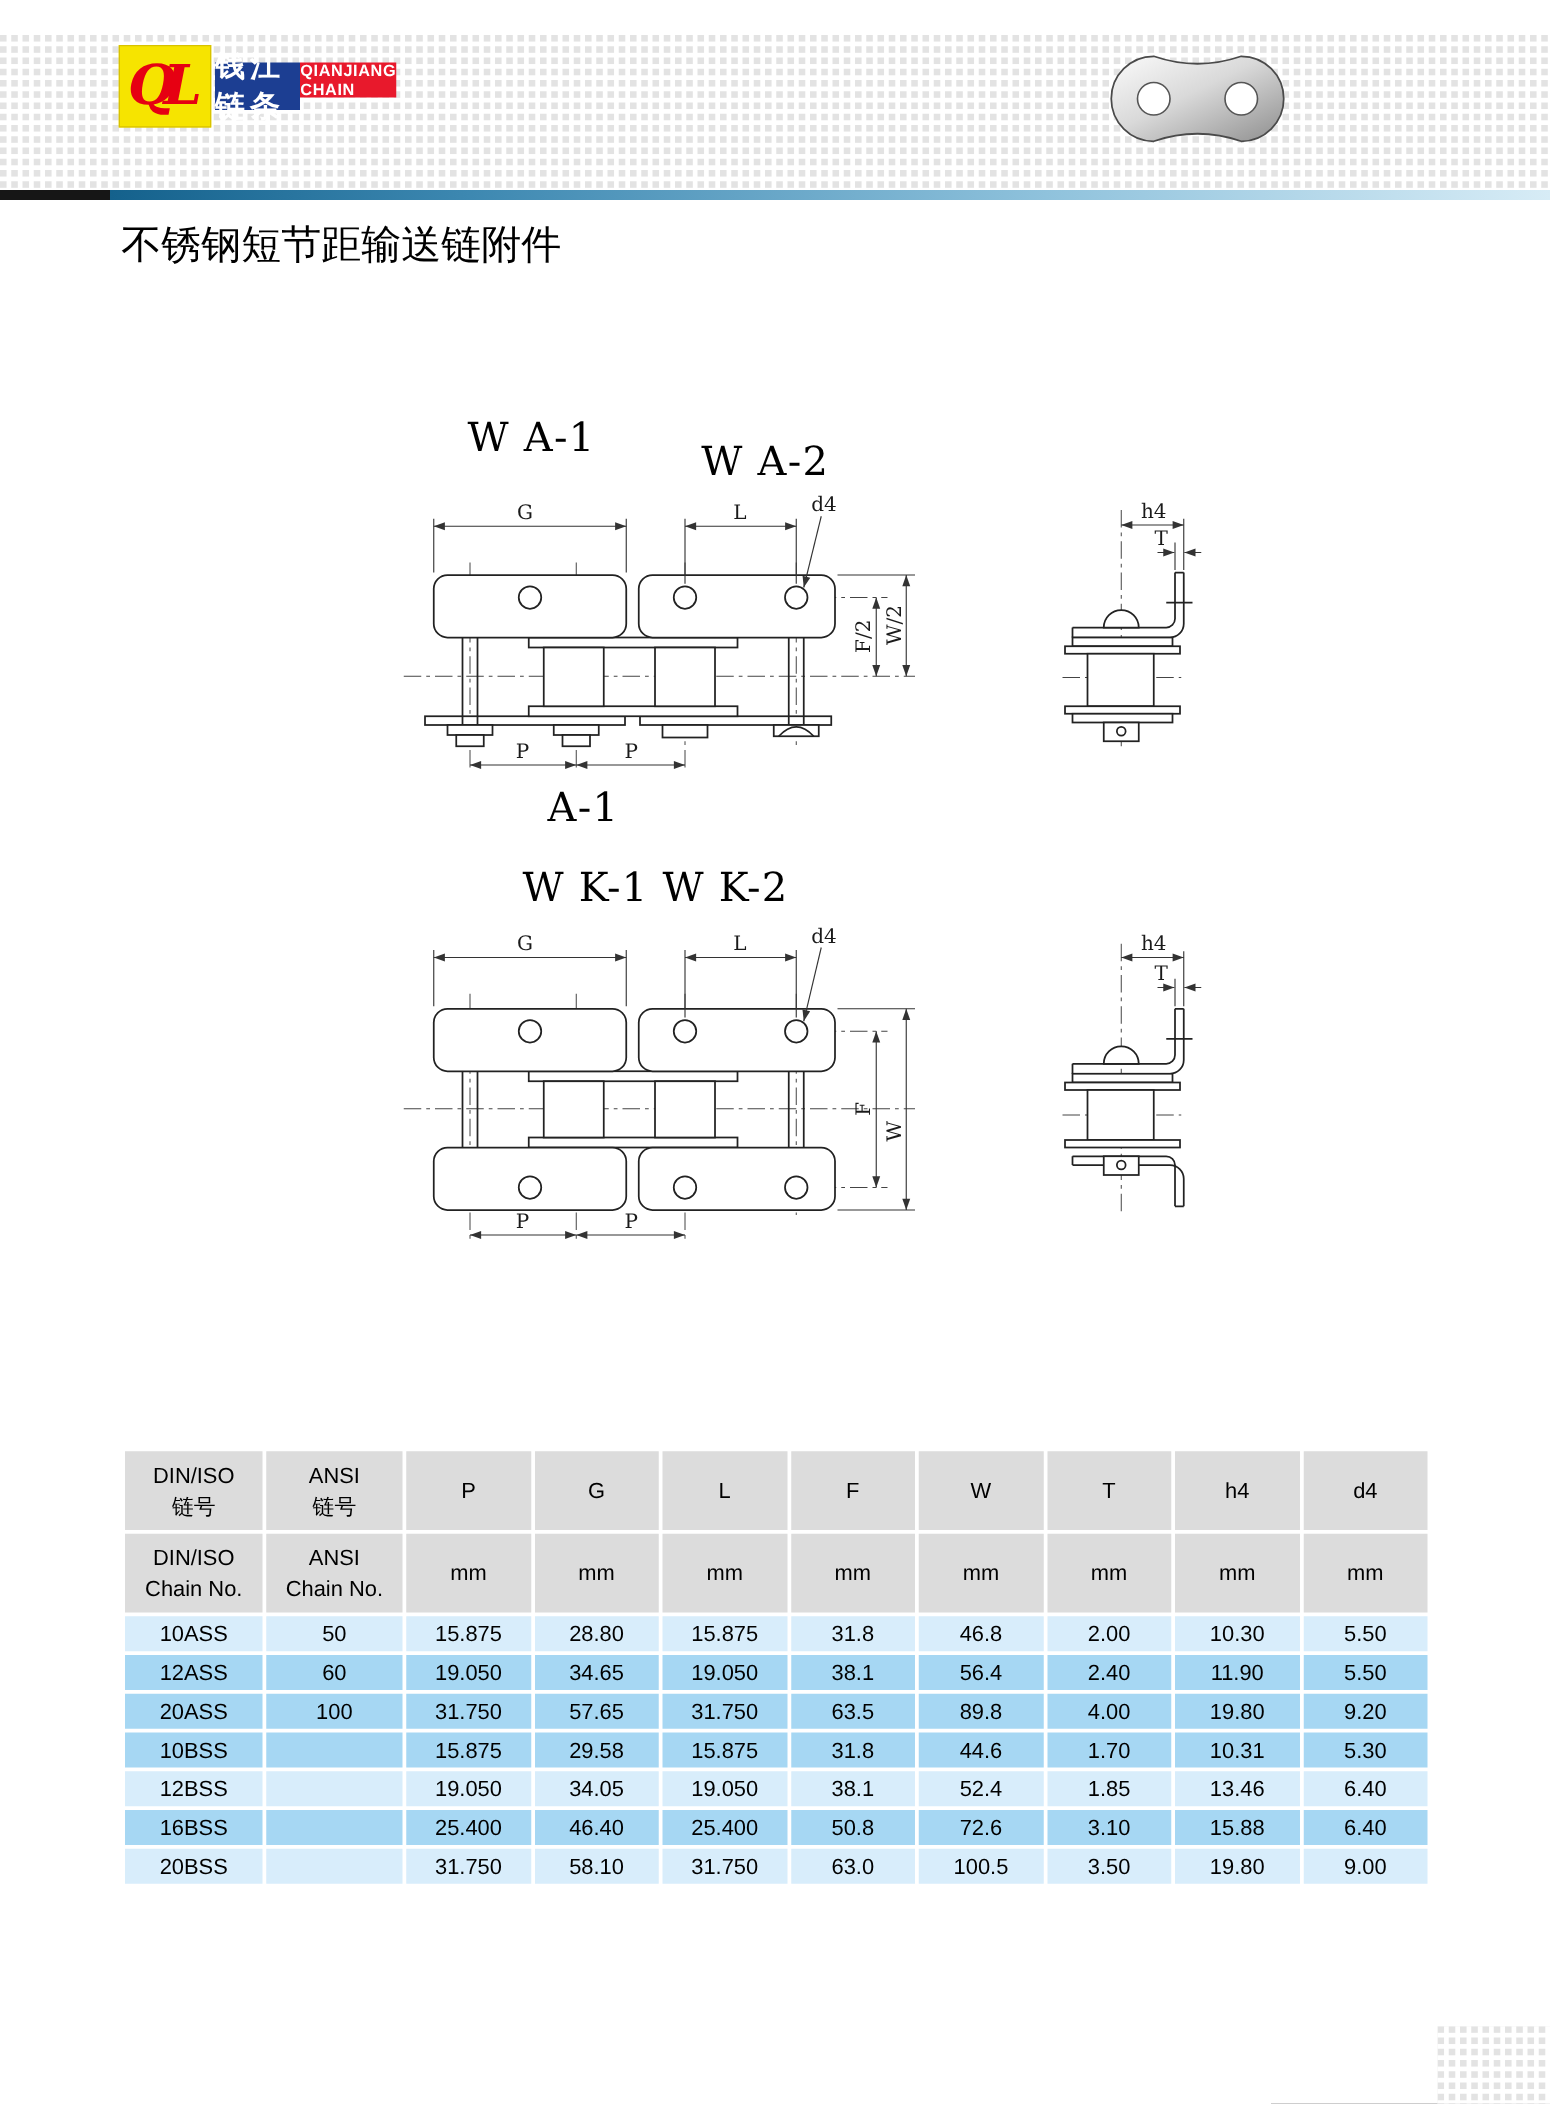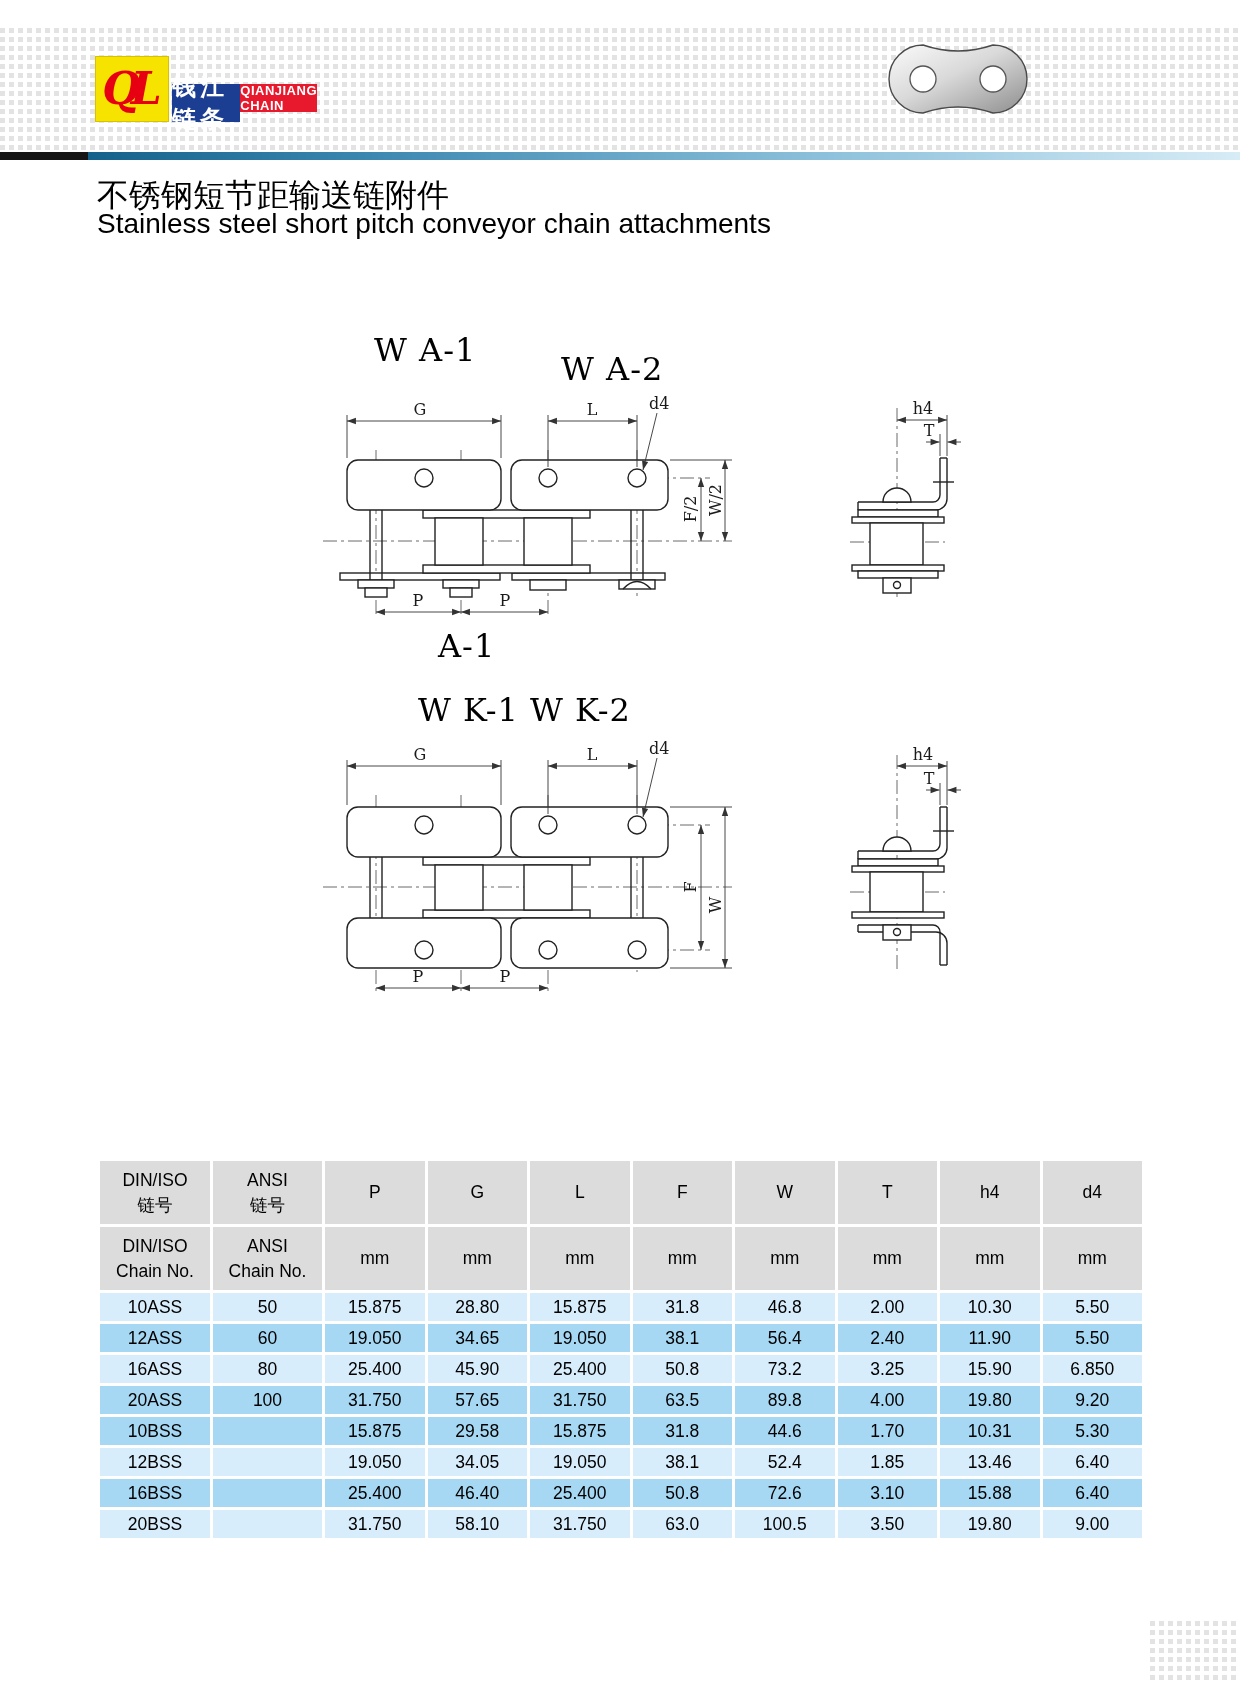--- a/index.html
+++ b/index.html
@@ -13,21 +13,21 @@
     background-image:
       linear-gradient(90deg, transparent 5px, #ffffff 5px),
       linear-gradient(transparent 5px, #ffffff 5px),
       linear-gradient(#e3e3e3, #e3e3e3);
     background-size: 9px 9px, 9px 9px, auto;
   }
   .header-dots { position:absolute; left:0; top:28px; width:1240px; height:124px; }
   .corner-dots { position:absolute; left:1150px; top:1621px; width:90px; height:62px; }
 
   
-  .logo { position:absolute; left:95px; top:56px; display:flex; align-items:flex-end; }
+  .logo { position:absolute; left:95px; top:36px; display:flex; align-items:center; }
   .logo-yellow {
     width:74px; height:66px; background:#f6e400; border:1px solid #d8c200;
     display:flex; align-items:center; justify-content:center; box-sizing:border-box;
   }
   .logo-monogram {
     font-family:"DejaVu Serif", serif; font-style:italic; font-weight:bold;
     font-size:44px; color:#e60012; letter-spacing:-10px; padding-right:10px; line-height:1;
   }
   .logo-text { display:flex; flex-direction:row; margin-left:3px; width:145px; }
   .logo-cn {
@@ -105,21 +105,20 @@
     </defs>
     <path d="M 40,5 Q 75,17 110,5 A 34,34 0 0 1 110,73 Q 75,61 40,73 A 34,34 0 0 1 40,5 Z" fill="url(#mg)" stroke="#4a4a4a" stroke-width="1.4"></path>
     <circle cx="40" cy="39" r="13" fill="#fff" stroke="#555" stroke-width="1.3"></circle>
     <circle cx="110" cy="39" r="13" fill="#fff" stroke="#555" stroke-width="1.3"></circle>
   </svg>
 
   <div class="bar-black"></div>
   <div class="bar-blue"></div>
 
   <div class="title-cn">不锈钢短节距输送链附件</div>
-  <div class="title-en">Stainless steel short pitch conveyor chain attachments</div>
 
   <div class="fig-label" style="left:374px; top:334px;">W A-1</div>
   <div class="fig-label" style="left:530px; top:353px;margin-left:31px;">W A-2</div>
   <div class="fig-label" style="left:438px; top:630px;">A-1</div>
   <div class="fig-label" style="left:374px; top:694px;margin-left:44px;">W K-1</div>
   <div class="fig-label" style="left:530px; top:694px;">W K-2</div>
 
   <svg class="svg-abs" style="left:315px; top:395px;" width="420" height="232" viewBox="0 0 420 232">
     <defs>
       <marker id="arrA" viewBox="0 0 10 8" refX="9.5" refY="4" markerWidth="11" markerHeight="9" orient="auto-start-reverse">
@@ -424,32 +423,20 @@
             <td>60</td>
             <td>19.050</td>
             <td>34.65</td>
             <td>19.050</td>
             <td>38.1</td>
             <td>56.4</td>
             <td>2.40</td>
             <td>11.90</td>
             <td>5.50</td>
           </tr>
-          <tr class="row-light">
-            <td>16ASS</td>
-            <td>80</td>
-            <td>25.400</td>
-            <td>45.90</td>
-            <td>25.400</td>
-            <td>50.8</td>
-            <td>73.2</td>
-            <td>3.25</td>
-            <td>15.90</td>
-            <td>6.850</td>
-          </tr>
           <tr class="row-dark">
             <td>20ASS</td>
             <td>100</td>
             <td>31.750</td>
             <td>57.65</td>
             <td>31.750</td>
             <td>63.5</td>
             <td>89.8</td>
             <td>4.00</td>
             <td>19.80</td>

